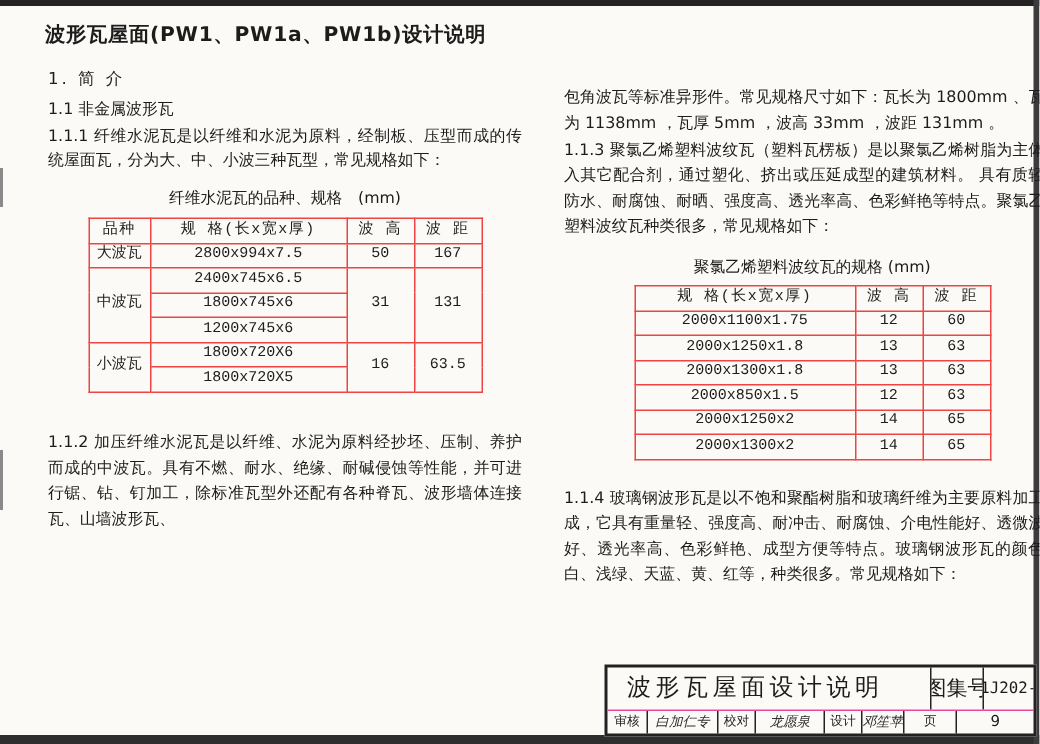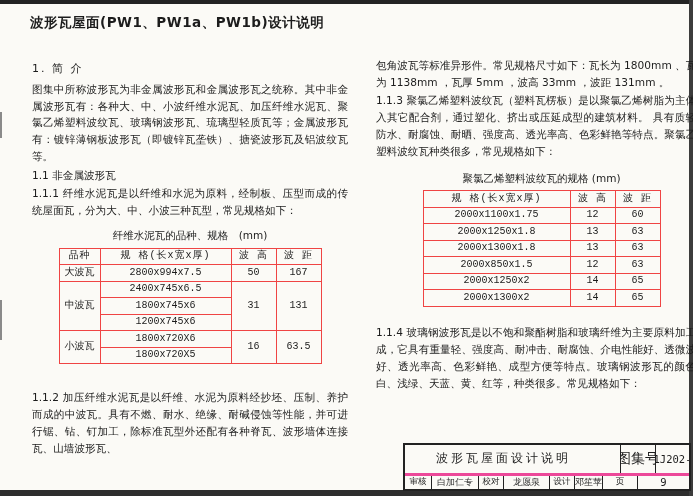--- a/index.html
+++ b/index.html
@@ -13,21 +13,21 @@
   .scan-top{position:absolute;left:0;top:0;width:693px;height:4px;background:#232323;}
   .scan-bottom{position:absolute;left:0;top:490px;width:693px;height:6px;background:#2e2e2e;}
   .scan-right{position:absolute;left:689px;top:0;width:4px;height:496px;background:#3c3c3c;}
   .scan-left-mark{position:absolute;left:0;width:2px;background:#8a8a8a;}
 
   .page-title{
     position:absolute;left:30px;top:14px;width:318px;
     font-size:13.5px;font-weight:bold;letter-spacing:0.5px;
   }
   .col{position:absolute;font-size:10.6px;line-height:1.6;text-align:justify;}
-  .col-left{left:32px;top:58px;width:316px;}
+  .col-left{left:32px;top:42px;width:316px;}
   .col-right{left:359px;top:57px;width:331px;margin-left:17px;}
 
   .sec-h1{font-size:11px;margin:2px 0 3px 0;letter-spacing:2px;}
   .sec-h2{margin:2px 0 1px 0;}
   p{margin:0 0 1px 0;}
 
   .tbl-caption{text-align:center;font-size:10.5px;margin:8px 0 4px 0;}
   table.spec{
     border-collapse:collapse;margin:0 auto;
     font-size:10px;line-height:1.25;text-align:center;
@@ -44,49 +44,48 @@
   .cap-113{margin-top:10px;}
 
   
   .tb{
     position:absolute;left:403px;top:443px;width:288px;height:48px;
     border:2px solid #222;box-sizing:border-box;background:#fbfaf6;
     display:flex;flex-direction:column;
   }
   .tb-row{display:flex;box-sizing:border-box;}
   .tb-row1{height:29px;}
-  .tb-row2{height:17px;border-top:3px solid #ec4899;}
+  .tb-row2{height:17px;border-top:1px solid #ec4899;}
   .tb-cell{
     box-sizing:border-box;display:flex;align-items:center;justify-content:center;
     border-left:1px solid #222;overflow:hidden;white-space:nowrap;
   }
   .tb-cell:first-child{border-left:none;}
-  .tb-drawing-title{width:197px;font-size:12px;letter-spacing:3px;font-family:Liberation Mono, monospace;}
+  .tb-drawing-title{width:197px;font-size:16px;letter-spacing:3px;font-family:Liberation Mono, monospace;}
   .tb-atlas-label{width:35px;font-size:14px;margin-left:18px;}
   .tb-atlas-no{flex:1;font-size:10.5px;font-family:"DejaVu Sans Mono","Liberation Mono",monospace;}
   .tb-lab{font-size:8.5px;}
-  .tb-sig{font-size:9px;color:#2f2f2f;font-family:"DejaVu Serif","Liberation Serif",serif;}
+  .tb-sig{font-size:9px;font-style:italic;color:#2f2f2f;font-family:"DejaVu Serif","Liberation Serif",serif;}
   .w26{width:26px;} .w47{width:47px;} .w25{width:25px;} .w46{width:46px;} .w28{width:28px;}
   .w35{width:35px;} .wfill{flex:1;}
   .tb-page-no{font-size:10px;}
 </style>
 </head>
 <body>
 
 <div class="scan-top"></div>
 <div class="scan-bottom"></div>
 <div class="scan-right"></div>
 <div class="scan-left-mark" style="top:112px;height:26px;"></div>
 <div class="scan-left-mark" style="top:300px;height:40px;"></div>
 
 <div class="page-title">波形瓦屋面(PW1、PW1a、PW1b)设计说明</div>
 
 <div class="col col-left">
   <div class="sec-h1">1.  简 介</div>
-  <p>图集中所称波形瓦为非金属波形瓦和金属波形瓦之统称。其中非金属波形瓦有：各种大、中、小波纤维水泥瓦、加压纤维水泥瓦、聚氯乙烯塑料波纹瓦、玻璃钢波形瓦、琉璃型轻质瓦等；金属波形瓦有：镀锌薄钢板波形瓦（即镀锌瓦垄铁）、搪瓷波形瓦及铝波纹瓦等。</p>
   <div class="sec-h2">1.1  非金属波形瓦</div>
   <p>1.1.1 纤维水泥瓦是以纤维和水泥为原料，经制板、压型而成的传统屋面瓦，分为大、中、小波三种瓦型，常见规格如下：</p>
 
   <div class="tbl-caption">纤维水泥瓦的品种、规格　(mm)</div>
   <table class="spec">
     <thead>
         <tr>
           <th>品种</th>
           <th class="t1-spec-col">规 格(长x宽x厚)</th>
           <th class="num-col">波 高</th>

